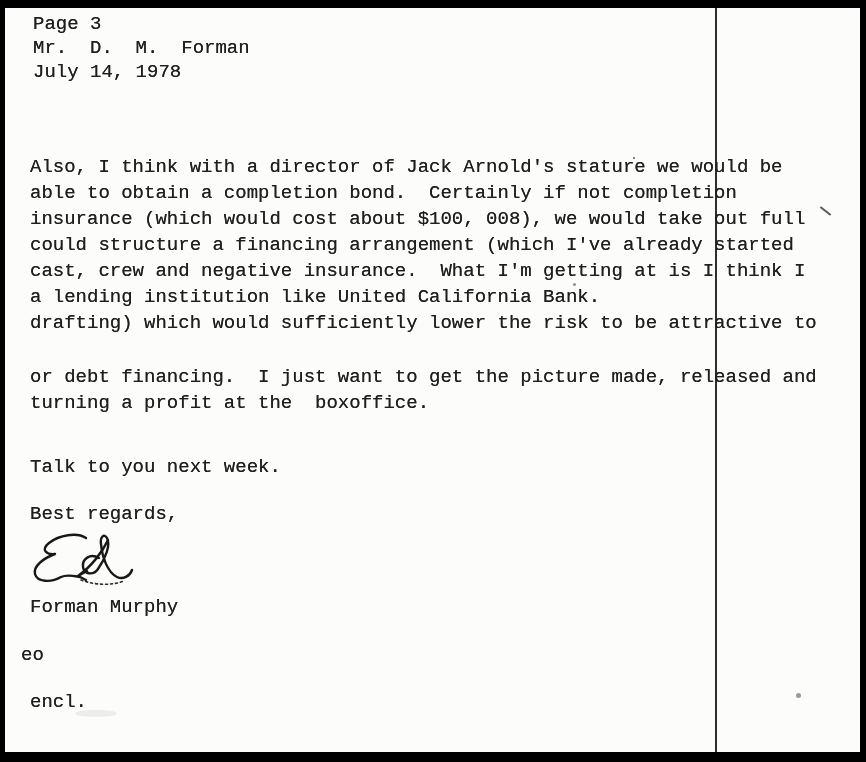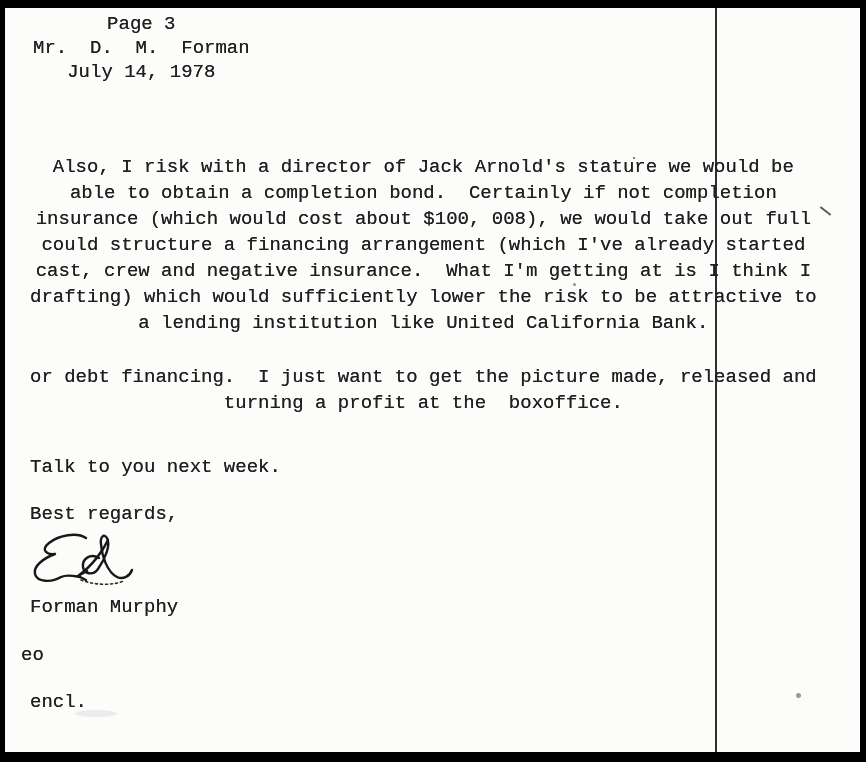--- a/index.html
+++ b/index.html
@@ -13,21 +13,20 @@
     border-width:8px 6px 10px 5px;pointer-events:none;z-index:6;
   }
   .fold{
     position:absolute;left:715px;top:0;width:2px;height:762px;
     background:#2e2e2e;z-index:2;
   }
   .block{position:absolute;z-index:3}
   .tline{
     white-space:pre;font-size:19px;line-height:26px;
     text-shadow:0 0 0.5px rgba(25,25,25,.85);
-    text-align:center;
   }
   .header .tline{line-height:24px}
   .speck{position:absolute;border-radius:50%;z-index:1}
   .sig{position:absolute;left:28px;top:531px;width:108px;height:58px;z-index:3}
   .sig path{fill:none;stroke:#181818;stroke-width:2.4;stroke-linecap:round;stroke-linejoin:round}
   .sig path.flourish{stroke-width:1.6;stroke-dasharray:2 3;stroke:#2a2a2a}
 </style>
 </head>
 <body>
 
@@ -41,27 +40,27 @@
   <div class="speck" style="left:75px;top:710px;width:42px;height:7px;background:#ececec;border-radius:50%"></div>
   <div style="position:absolute;left:819px;top:210px;width:13px;height:2px;background:#5a5a5a;transform:rotate(38deg);z-index:1"></div>
 
   <div class="block header" style="top:12px;left:33px">
     <div class="tline">Page 3</div>
     <div class="tline">Mr.  D.  M.  Forman</div>
     <div class="tline">July 14, 1978</div>
   </div>
 
   <div class="block" style="top:154px;left:30px">
-    <div class="tline">Also, I risk with a director of Jack Arnold's stature we would be</div>
+    <div class="tline">Also, I think with a director of Jack Arnold's stature we would be</div>
     <div class="tline">able to obtain a completion bond.  Certainly if not completion</div>
     <div class="tline">insurance (which would cost about $100, 008), we would take out full</div>
     <div class="tline">could structure a financing arrangement (which I've already started</div>
     <div class="tline">cast, crew and negative insurance.  What I'm getting at is I think I</div>
+    <div class="tline">a lending institution like United California Bank.</div>
     <div class="tline">drafting) which would sufficiently lower the risk to be attractive to</div>
-    <div class="tline">a lending institution like United California Bank.</div>
   </div>
 
   <div class="block" style="top:364px;left:30px">
     <div class="tline">or debt financing.  I just want to get the picture made, released and</div>
     <div class="tline">turning a profit at the  boxoffice.</div>
   </div>
 
   <div class="block" style="top:454px;left:30px">
     <div class="tline">Talk to you next week.</div>
   </div>

